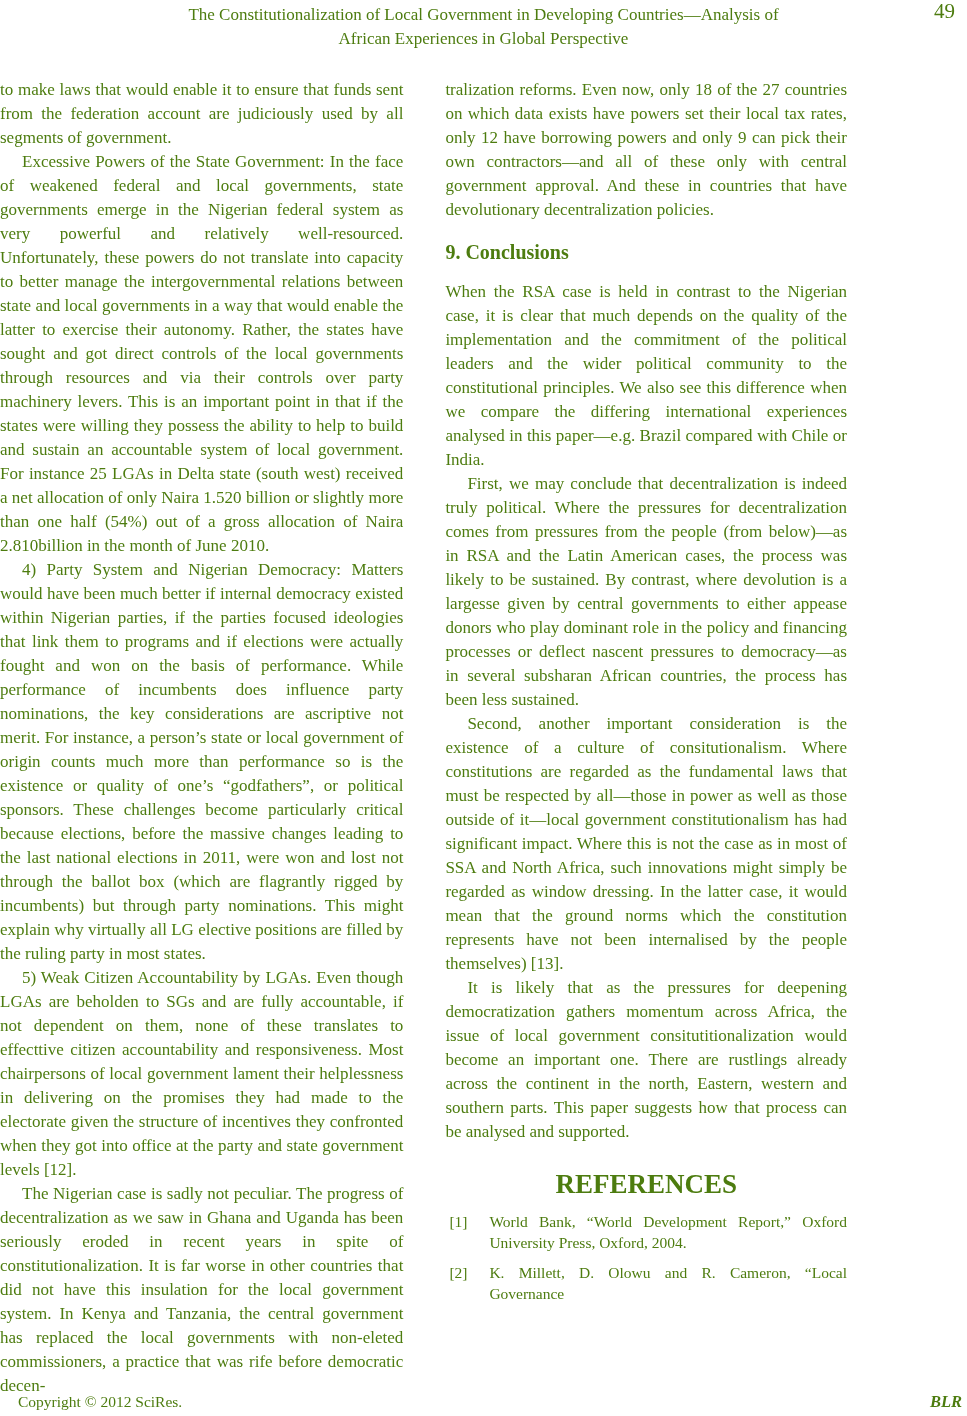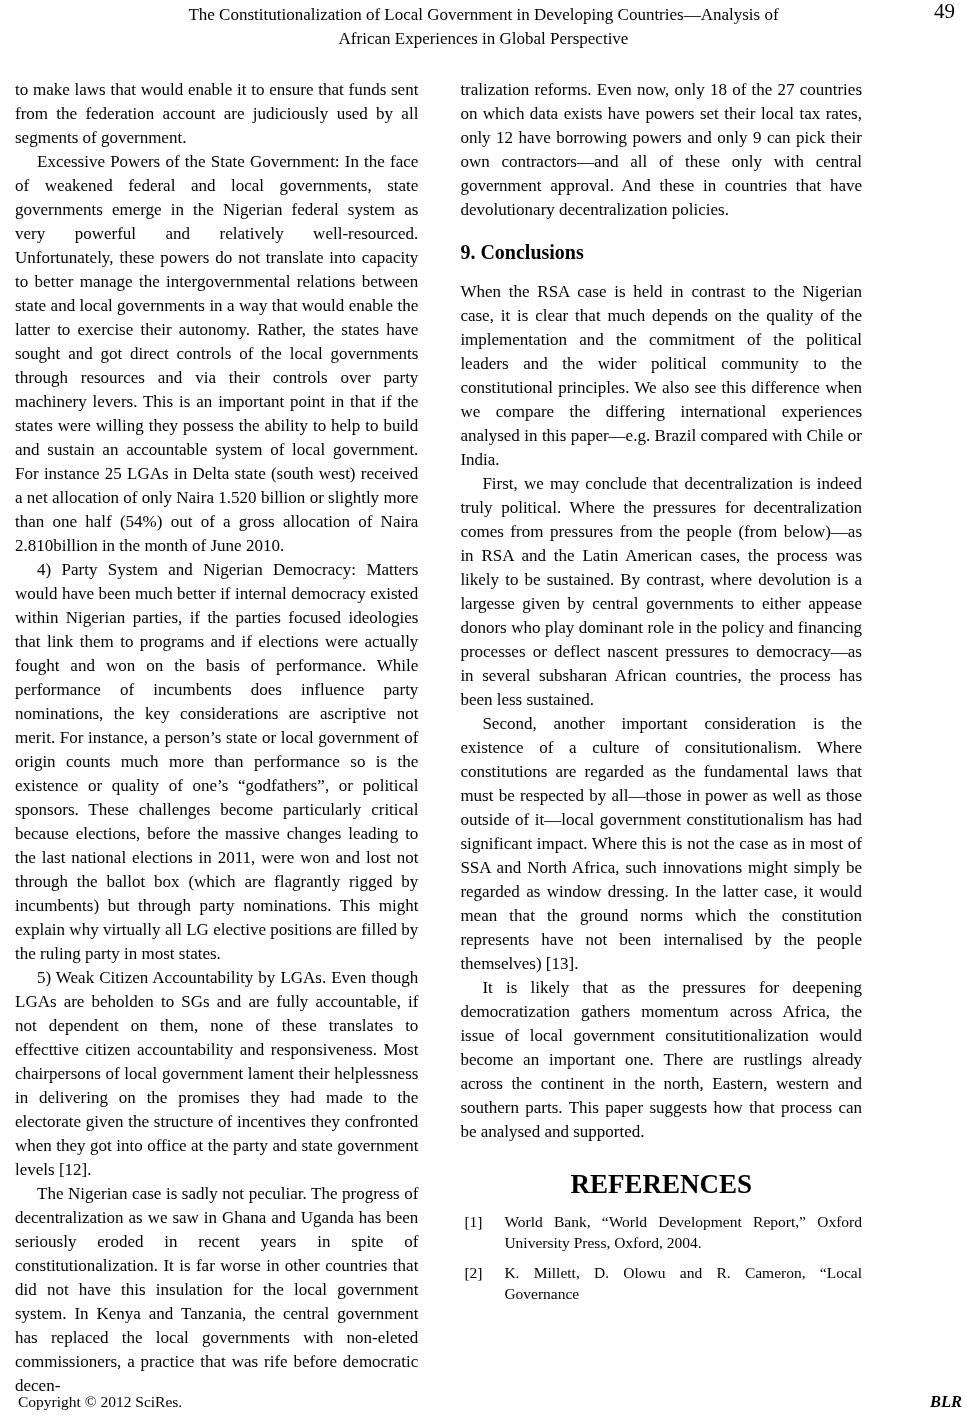--- a/index.html
+++ b/index.html
@@ -1,32 +1,32 @@
 <!DOCTYPE html>
 <html><head>
 <meta charset="utf-8">
 <style>
   html,body{margin:0;padding:0;background:#ffffff;}
   .page{
     position:relative;
     width:967px;height:1416px;
     background:#ffffff;
-    color:#000000;
+    color:#4d7c0f;
     font-family:"Liberation Serif","DejaVu Serif",serif;
     overflow:hidden;
   }
   .header{
     position:absolute;top:3px;left:0;width:100%;
     text-align:center;font-size:17px;line-height:24px;
   }
   .pageno{
     position:absolute;top:1px;right:12px;font-size:21px;line-height:20px;
   }
   .columns{
-    position:absolute;top:78px;left:15px;width:847px;
+    position:absolute;top:78px;left:0;width:847px;
     display:flex;gap:42px;
   }
   .col{
     width:462px;
     font-size:17px;line-height:24px;
     text-align:justify;
   }
   .col.right{width:460px;}
   .col p{margin:0;}
   .col p.indent{text-indent:22px;}

